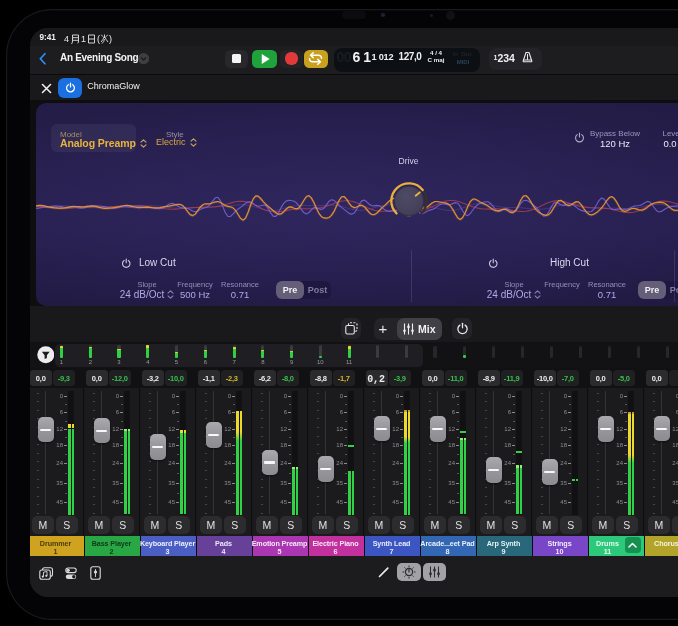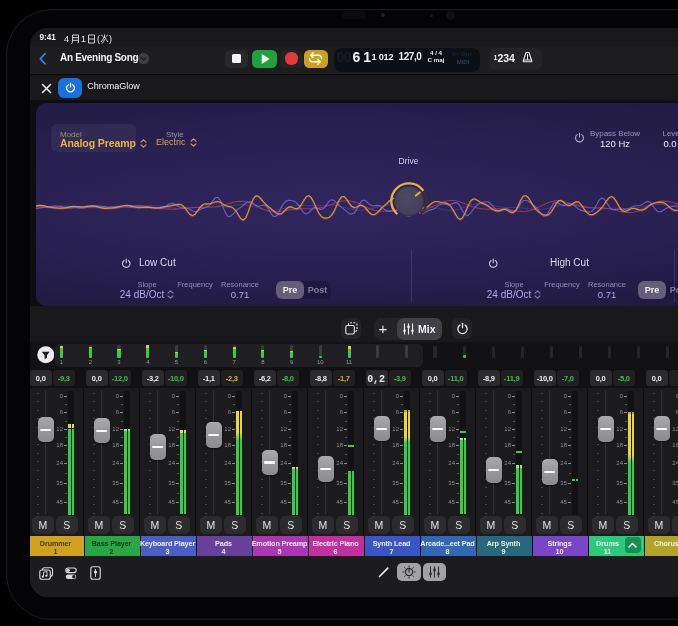--- a/index.html
+++ b/index.html
@@ -159,20 +159,21 @@
       <div style="position:absolute;left:103.0px;top:155.2px;font-size:10px;line-height:1;color:#dcd8ee;font-weight:400;white-space:nowrap;">Low Cut</div>
       <div style="position:absolute;left:11.0px;top:177.5px;width:200px;text-align:center;font-size:7.5px;line-height:1;color:#968dbb;font-weight:400;white-space:nowrap;">Slope</div>
       <div style="position:absolute;left:51.0px;top:186.5px;width:120px;display:flex;align-items:center;justify-content:center;gap:3px;">
         <span style="font-size:10px;line-height:1;color:#b2a8e8;">24 dB/Oct</span>
         <svg width="7" height="9" viewBox="0 0 7 9" style="display:block">
           <path d="M1 3.2 L3.5 0.8 L6 3.2" stroke="#8a80b8" stroke-width="1.1" fill="none" stroke-linecap="round" stroke-linejoin="round"></path>
           <path d="M1 5.8 L3.5 8.2 L6 5.8" stroke="#8a80b8" stroke-width="1.1" fill="none" stroke-linecap="round" stroke-linejoin="round"></path>
         </svg>
       </div>
       <div style="position:absolute;left:59.0px;top:177.5px;width:200px;text-align:center;font-size:7.5px;line-height:1;color:#968dbb;font-weight:400;white-space:nowrap;">Frequency</div>
+      <div style="position:absolute;left:59.0px;top:186.7px;width:200px;text-align:center;font-size:9.5px;line-height:1;color:#b2a8e8;font-weight:400;white-space:nowrap;">500 Hz</div>
       <div style="position:absolute;left:104.0px;top:177.5px;width:200px;text-align:center;font-size:7.5px;line-height:1;color:#968dbb;font-weight:400;white-space:nowrap;">Resonance</div>
       <div style="position:absolute;left:104.0px;top:186.7px;width:200px;text-align:center;font-size:9.5px;line-height:1;color:#b2a8e8;font-weight:400;white-space:nowrap;">0.71</div>
       <div style="position:absolute;left:240.0px;top:177.5px;width:55.0px;height:18.5px;background:#1e1840;border-radius:6px;"></div>
       <div style="position:absolute;left:240.0px;top:177.5px;width:28.0px;height:18.5px;background:#655e78;border-radius:6px;"></div>
       <div style="position:absolute;left:154.0px;top:183.0px;width:200px;text-align:center;font-size:9px;line-height:1;color:#f2f2f6;font-weight:600;white-space:nowrap;">Pre</div>
       <div style="position:absolute;left:181.5px;top:183.0px;width:200px;text-align:center;font-size:9px;line-height:1;color:#827aa0;font-weight:600;white-space:nowrap;">Post</div>
       <div style="position:absolute;left:452px;top:154.5px;">
         <svg width="10.5" height="10.5" viewBox="0 0 12 12" style="display:block">
           <path d="M6 1.2 V5.4" stroke="#c9c4dd" stroke-width="1.3" stroke-linecap="round" fill="none"></path>
           <path d="M3.6 2.9 a4.3 4.3 0 1 0 4.8 0" stroke="#c9c4dd" stroke-width="1.3" stroke-linecap="round" fill="none"></path>

